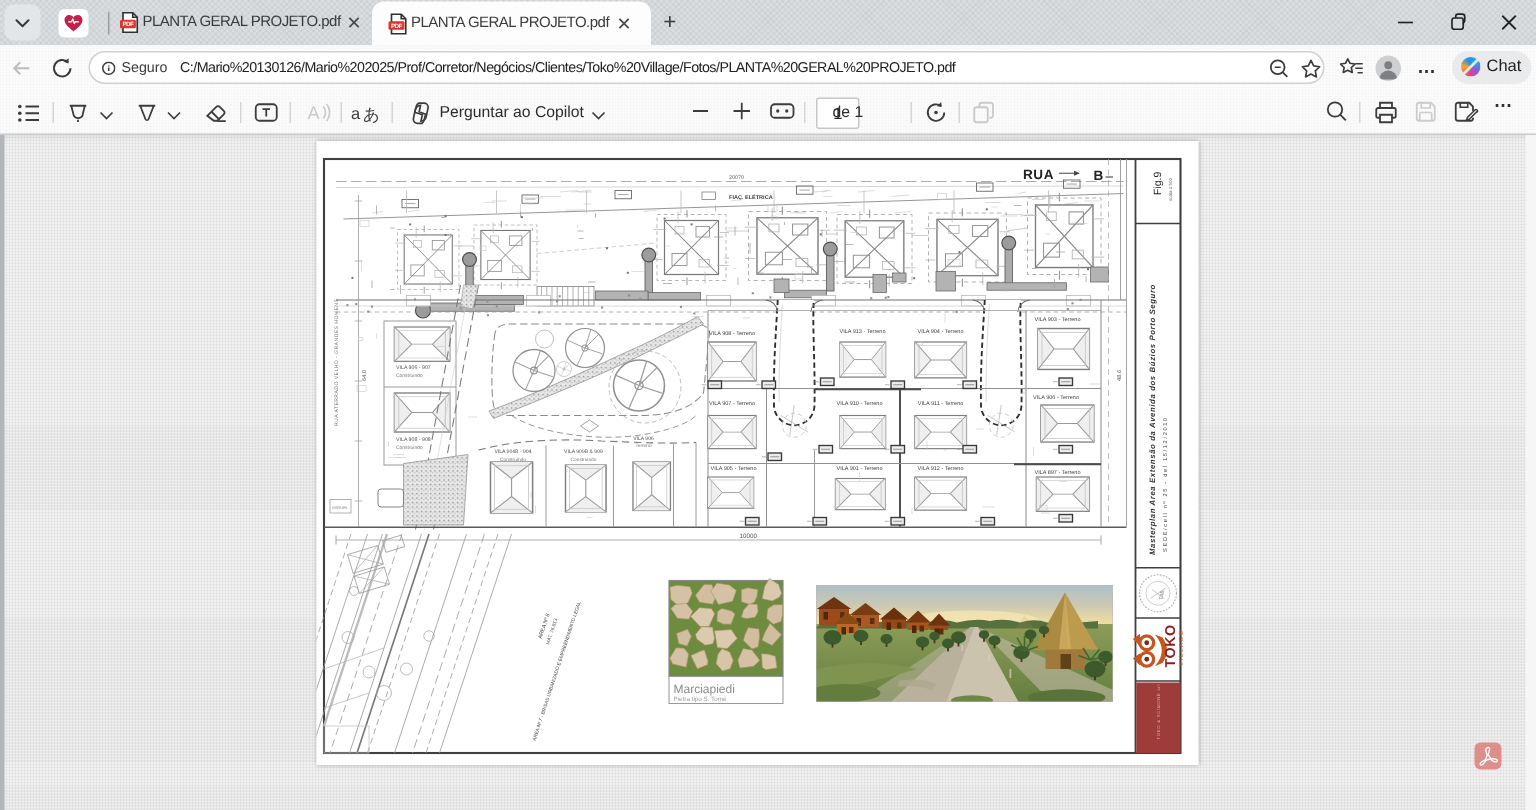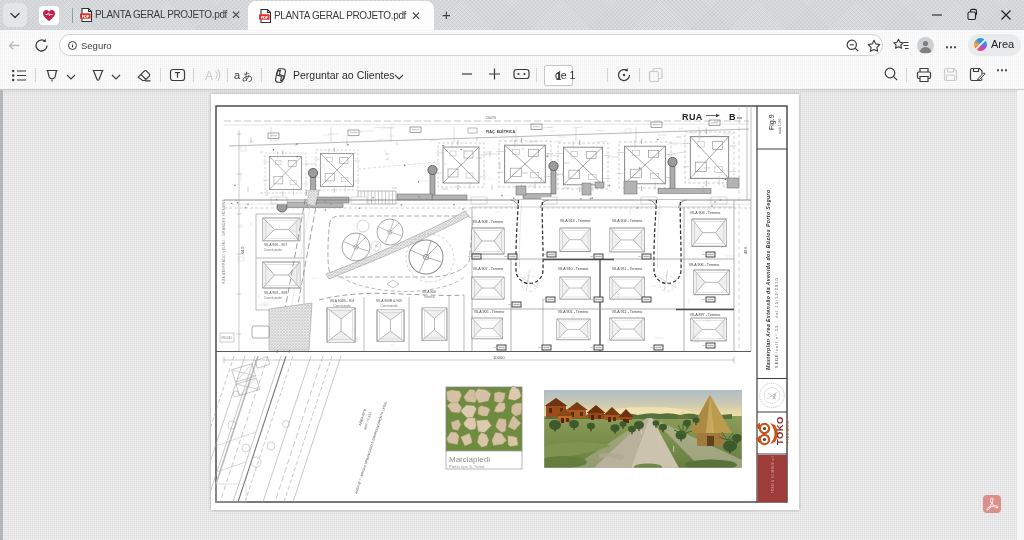--- a/index.html
+++ b/index.html
@@ -90,41 +90,42 @@
   <div id="reload"><svg width="15" height="15">
           <path d="M13 7.5a5.5 5.5 0 1 1-1.6-3.9" fill="none" stroke="#3a3a3a" stroke-width="1.3"></path>
           <path d="M11.8 0.9l-0.2 3.4-3.2-1.1z" fill="#3a3a3a"></path>
         </svg></div>
   <div id="pill">
     <svg width="9" height="9" style="position:absolute;left:8px;top:6px">
           <circle cx="4.5" cy="4.5" r="4" fill="none" stroke="#3c3c3c" stroke-width="1"></circle>
           <path d="M4.5 4v2.4M4.5 2.6v0.8" stroke="#3c3c3c" stroke-width="1"></path>
         </svg>
     <span id="arqtxt">Seguro</span>
+    <span id="pathtxt">C:/Mario%20130126/Mario%202025/Prof/Corretor/Negócios/Clientes/Toko%20Village/Fotos/PLANTA%20GERAL%20PROJETO.pdf</span>
     <svg width="14" height="14" style="position:absolute;left:786px;top:4px">
           <circle cx="5.8" cy="5.8" r="4.6" fill="none" stroke="#3c3c3c" stroke-width="1.2"></circle>
           <path d="M9.2 9.2l3 3" stroke="#3c3c3c" stroke-width="1.2"></path>
           <path d="M3.8 5.8h4" stroke="#3c3c3c" stroke-width="1.1"></path>
         </svg>
     <svg width="14" height="14" style="position:absolute;left:807px;top:4px">
           <path d="M7 1.2l1.8 3.7 4 .6-2.9 2.8.7 4L7 10.4l-3.6 1.9.7-4L1.2 5.5l4-.6z" fill="none" stroke="#3c3c3c" stroke-width="1.1" stroke-linejoin="round"></path>
         </svg>
   </div>
   <svg width="16" height="15" style="position:absolute;left:893px;top:8px">
         <path d="M5.5 1.2l1.5 3 3.3.5-2.4 2.3.6 3.3-3-1.5-3 1.5.6-3.3L.7 4.7l3.3-.5z" fill="none" stroke="#3c3c3c" stroke-width="1.1" stroke-linejoin="round"></path>
         <path d="M10.5 4.5h5M10.5 7.5h5M12 10.5h3.5" stroke="#3c3c3c" stroke-width="1.1"></path>
       </svg>
   <div style="position:absolute;left:917px;top:7px;width:17px;height:17px;border-radius:50%;background:#cdcfd1;overflow:hidden"><svg width="17" height="17">
           <circle cx="8.5" cy="6.5" r="2.6" fill="#7d7f82"></circle>
           <path d="M2.5 16a6 6 0 0 1 12 0z" fill="#7d7f82"></path>
         </svg></div>
   <div style="position:absolute;left:945px;top:10px;color:#2e2e2e;font-size:12px;letter-spacing:1px;font-weight:bold">⋯</div>
   <div style="position:absolute;left:968px;top:4px;width:53px;height:22px;border-radius:11px;background:#e9eaec">
     <div style="position:absolute;left:6px;top:4px;width:13px;height:13px;border-radius:50%;background:linear-gradient(135deg,rgba(233,234,236,0) 43%,#e9eaec 47% 53%,rgba(233,234,236,0) 57%),conic-gradient(from -20deg,#2a8fe8,#19b0dc 70deg,#8a57e8 140deg,#e8447c 210deg,#f9a62b 290deg,#2a8fe8 360deg)"></div>
-    <span style="position:absolute;left:23px;top:4px;font-size:11px;color:#1d1d1d">Area</span>
+    <span style="position:absolute;left:23px;top:4px;font-size:11px;color:#1d1d1d">Chat</span>
   </div>
 </div>
 
 <div id="pdfbar">
   <svg class="ticon" width="17" height="17" style="left:11px">
         <circle cx="2.2" cy="4" r="1.2" fill="#3c3c3c"></circle>
         <circle cx="2.2" cy="8.5" r="1.2" fill="#3c3c3c"></circle>
         <circle cx="2.2" cy="13" r="1.2" fill="#3c3c3c"></circle>
         <path d="M6 4h9M6 8.5h9M6 13h9" stroke="#3c3c3c" stroke-width="1.2"></path>
       </svg>
@@ -159,21 +160,21 @@
   <div class="tsep" style="left:227px"></div>
   <svg class="ticon" width="20" height="16" style="left:234px" viewBox="0 0 20 16">
         <text x="0" y="12" font-size="11" fill="#3c3c3c" font-family="Liberation Sans">a</text>
         <text x="8" y="13" font-size="11" fill="#3c3c3c" font-family="Liberation Sans">あ</text>
       </svg>
   <div class="tsep" style="left:261px"></div>
   <svg class="ticon" width="17" height="17" style="left:272px" viewBox="0 0 24 24">
         <path d="M10 2.5h5a4 4 0 0 1 4 4l-1.8 8.5a5.5 5.5 0 0 1-5 4.4l1.3-6L6.4 11 8 5a4.5 4.5 0 0 1 2-2.5z" fill="none" stroke="#3c3c3c" stroke-width="1.6"></path>
         <path d="M14 21.5H9a4 4 0 0 1-4-4l1.8-8.5a5.5 5.5 0 0 1 5-4.4l-1.3 6 6.1 2.4-1.6 6a4.5 4.5 0 0 1-2 2.5z" fill="none" stroke="#3c3c3c" stroke-width="1.6"></path>
       </svg>
-  <span class="ttext" style="left:293px">Perguntar ao Clientes</span>
+  <span class="ttext" style="left:293px">Perguntar ao Copilot</span>
   <svg class="ticon" width="10" height="10" style="left:394px;top:11px">
         <path d="M1 3l4 4 4-4" fill="none" stroke="#3c3c3c" stroke-width="1.1"></path>
       </svg>
   <svg class="ticon" width="12" height="14" style="left:461px">
         <path d="M1 7h10" stroke="#3c3c3c" stroke-width="1.2"></path>
       </svg>
   <svg class="ticon" width="13" height="14" style="left:488px">
         <path d="M1 7h11M6.5 1.5v11" stroke="#3c3c3c" stroke-width="1.2"></path>
       </svg>
   <svg class="ticon" width="17" height="14" style="left:513px">

